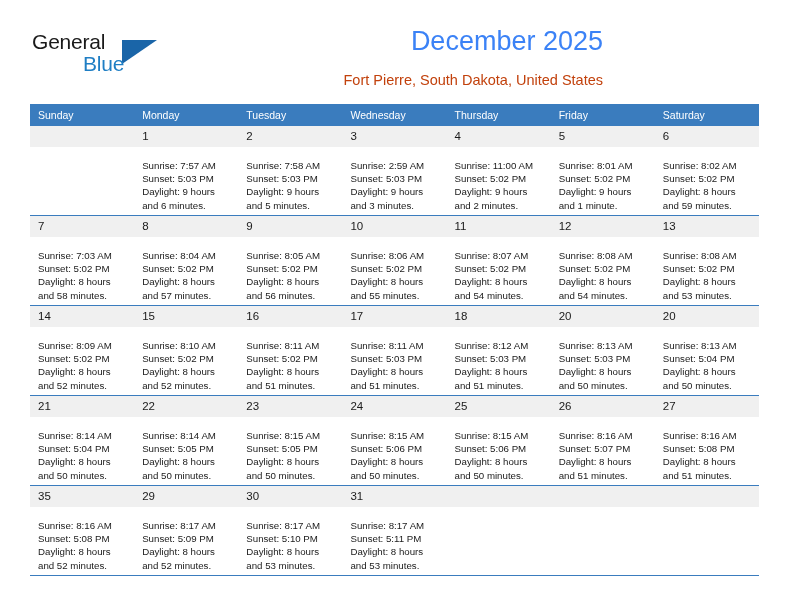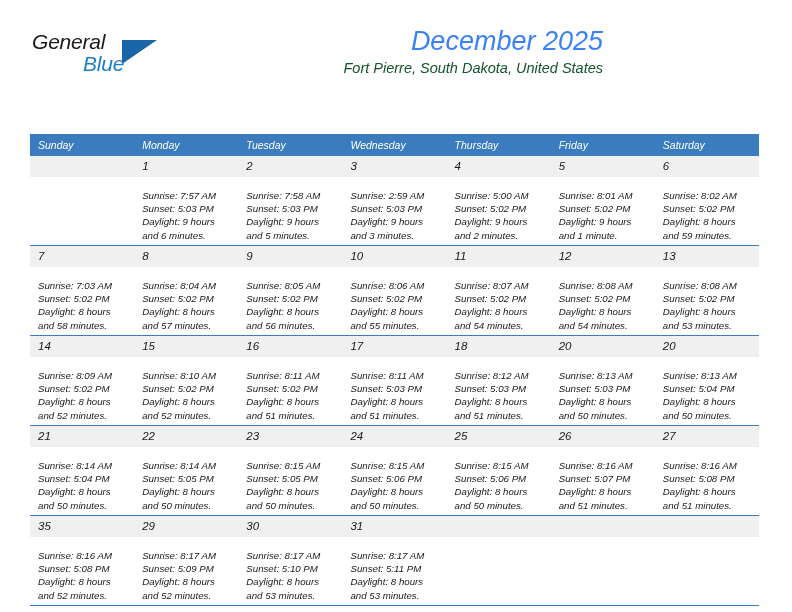--- a/index.html
+++ b/index.html
@@ -12,21 +12,20 @@
     height: 612px;
     font-family: "Liberation Sans", sans-serif;
     color: #000000;
     overflow: hidden;
   }
   .page {
     position: relative;
     width: 636px;
     height: 612px;
     box-sizing: border-box;
-    font-style: italic;
   }
 
   
   .header {
     position: absolute;
     left: 30px;
     top: 28px;
     right: 33px;
     height: 70px;
   }
@@ -71,35 +70,34 @@
     text-align: right;
   }
   .cal-title {
     font-size: 27px;
     color: #3b82f6;
     line-height: 34px;
     white-space: nowrap;
   }
   .cal-location {
     font-size: 14.5px;
-    color: #14532d;
+    color: #c2410c;
     line-height: 20px;
-    margin-top: 0;
+    margin-top: 12px;
     white-space: nowrap;
   }
 
   
   .calendar {
     position: absolute;
     left: 30px;
     top: 104px;
     width: 729px;
     border-collapse: collapse;
     table-layout: fixed;
-    margin-top: 30px;
   }
   .calendar th {
     background: #3a7cbe;
     color: #ffffff;
     font-size: 10.5px;
     font-weight: normal;
     text-align: left;
     padding: 5px 0 5px 8px;
     height: 11px;
     border: none;
@@ -209,21 +207,21 @@
                 <div>Sunset: 5:03 PM</div>
                 <div>Daylight: 9 hours</div>
                 <div>and 3 minutes.</div>
               </div>
             </div>
           </td>
           <td>
             <div class="cell-inner">
               <div class="daynum">4</div>
               <div class="info">
-                <div>Sunrise: 5:00 AM</div>
+                <div>Sunrise: 11:00 AM</div>
                 <div>Sunset: 5:02 PM</div>
                 <div>Daylight: 9 hours</div>
                 <div>and 2 minutes.</div>
               </div>
             </div>
           </td>
           <td>
             <div class="cell-inner">
               <div class="daynum">5</div>
               <div class="info">

